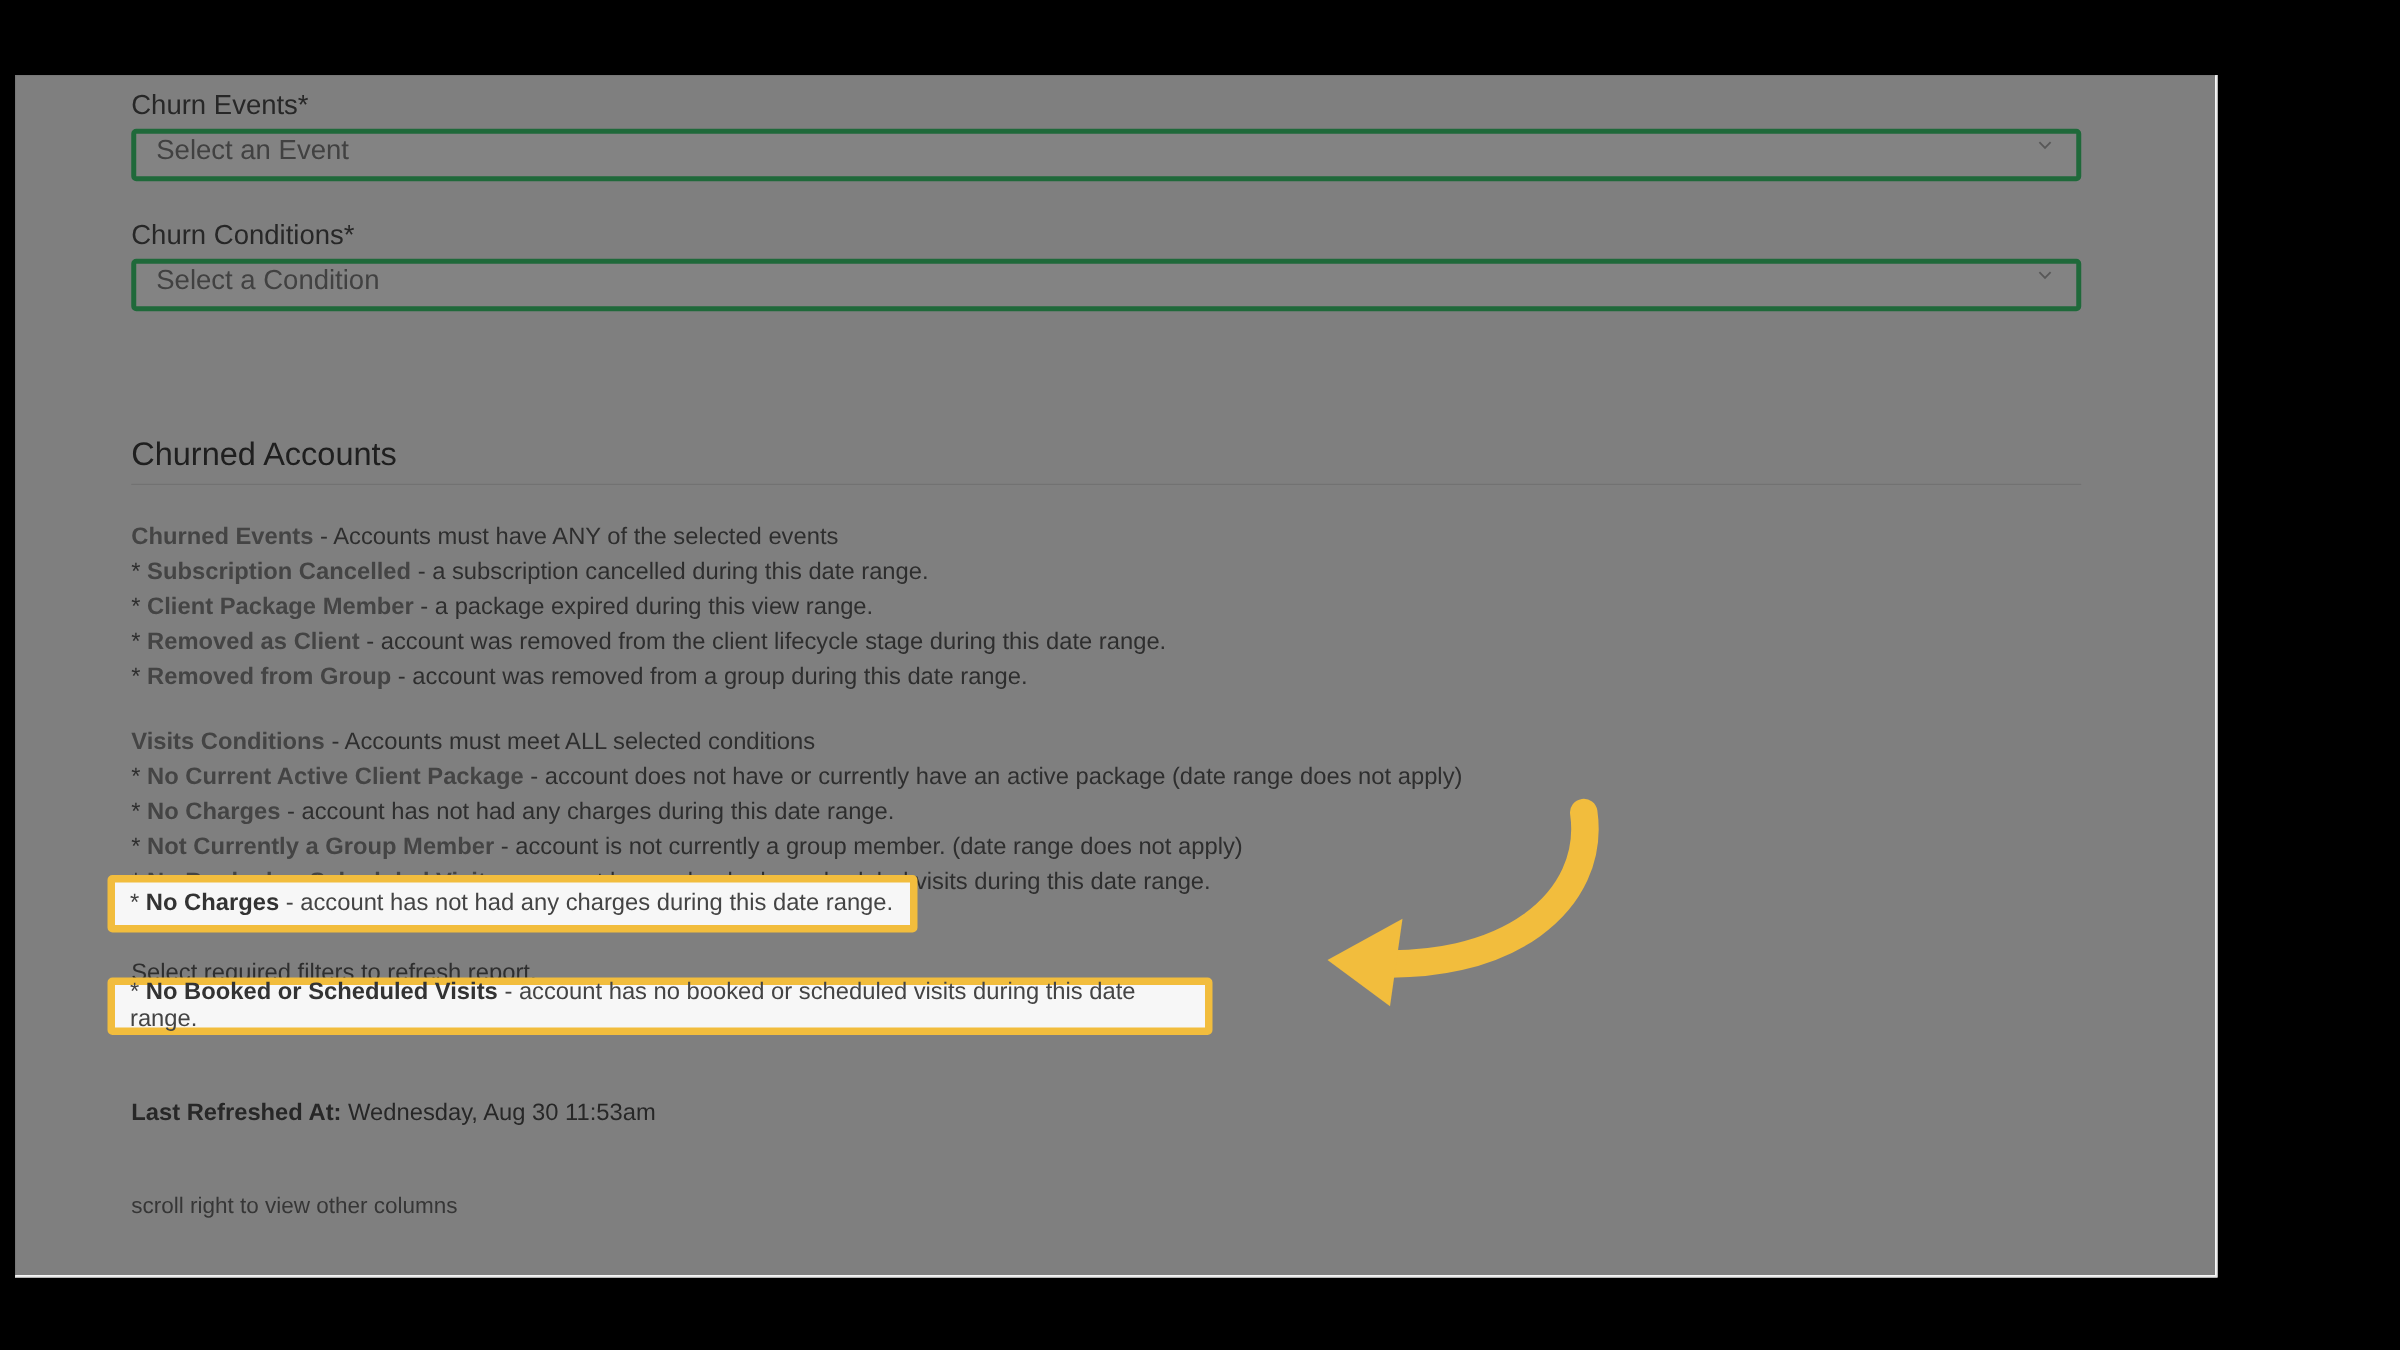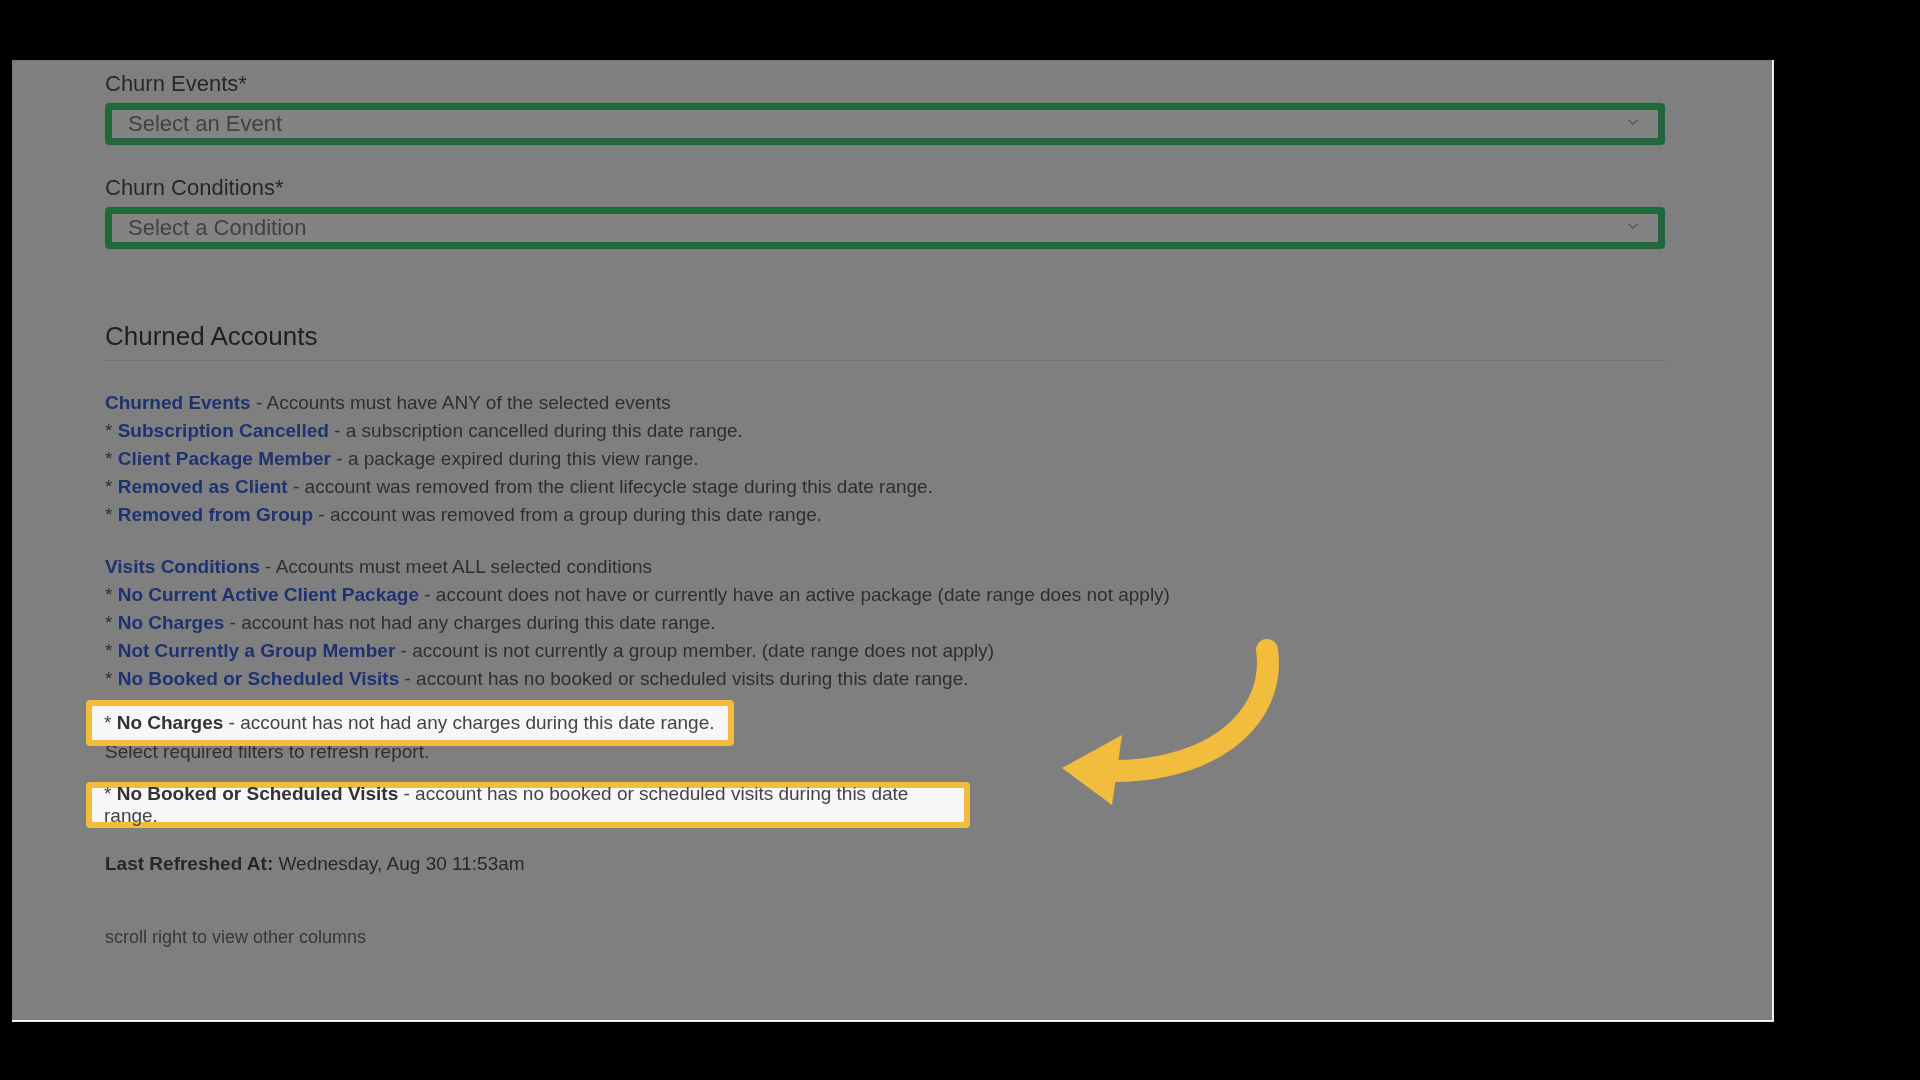--- a/index.html
+++ b/index.html
@@ -2,28 +2,28 @@
 <html><head>
 <meta charset="utf-8">
 <style>
   html,body{margin:0;padding:0;width:1920px;height:1080px;background:#000;font-family:-apple-system,BlinkMacSystemFont,"Segoe UI",Helvetica,Arial,sans-serif;overflow:hidden}
   .stage{position:absolute;left:0;top:0;width:1920px;height:1080px;background:#000}
   .slide{position:absolute;left:12px;top:60px;width:1920px;height:1080px}
   .panel{position:absolute;left:0;top:0;width:1760px;height:960px;background:#f7f7f7;border:1px solid #e5e5e5}
   .dim{position:absolute;left:0;top:0;width:1760px;height:960px;background:rgba(30,30,30,.55);pointer-events:none}
   .content{position:absolute;left:92px;top:0;width:1575px}
   .label{font-size:22px;color:#333;margin-top:10px}
-  .select{display:flex;align-items:center;width:1560px;height:42px;margin-top:6px;background:#fff;border:7px solid #22c55e;border-radius:4px;padding:0 16px;box-sizing:border-box;justify-content:space-between}
+  .select{display:flex;width:1560px;height:42px;margin-top:6px;background:#fff;border:4px solid #22c55e;border-radius:4px;padding:0 16px;box-sizing:border-box;justify-content:space-between}
   .select .ph{color:#6d6d6d;font-size:22px}
   .select svg{width:18px;height:18px;opacity:.55}
-  .section-title{font-size:26px;color:#222;margin-top:72px;font-weight:400}
+  .section-title{font-size:26px;color:#222;margin-top:99px;font-weight:400}
   .hr{width:1560px;height:1px;background:#d9d9d9;margin-top:8px}
   .p{font-size:19px;color:#444;line-height:28px;margin-top:28px;width:1560px}
   .p .row{display:block}
-  .p b{font-weight:700;color:#1d4ed8}
+  .p b{font-weight:700;color:#737373}
   .footer1{font-size:19px;color:#444;margin-top:48px}
   .footer2{font-size:19px;color:#333;margin-top:90px}
   .footer2 b{font-weight:700}
   .footer3{font-size:18px;color:#555;margin-top:52px}
 
   
   .hl{position:absolute;background:#f7f7f7;border:6px solid #f2bd3d;border-radius:4px;box-sizing:border-box;display:flex;align-items:center;padding:0 12px}
   .hl .txt{font-size:19px;color:#444}
   .hl .txt b{font-weight:700;color:#333}
   .hl1{left:74px;top:640px;width:648px;height:46px}

